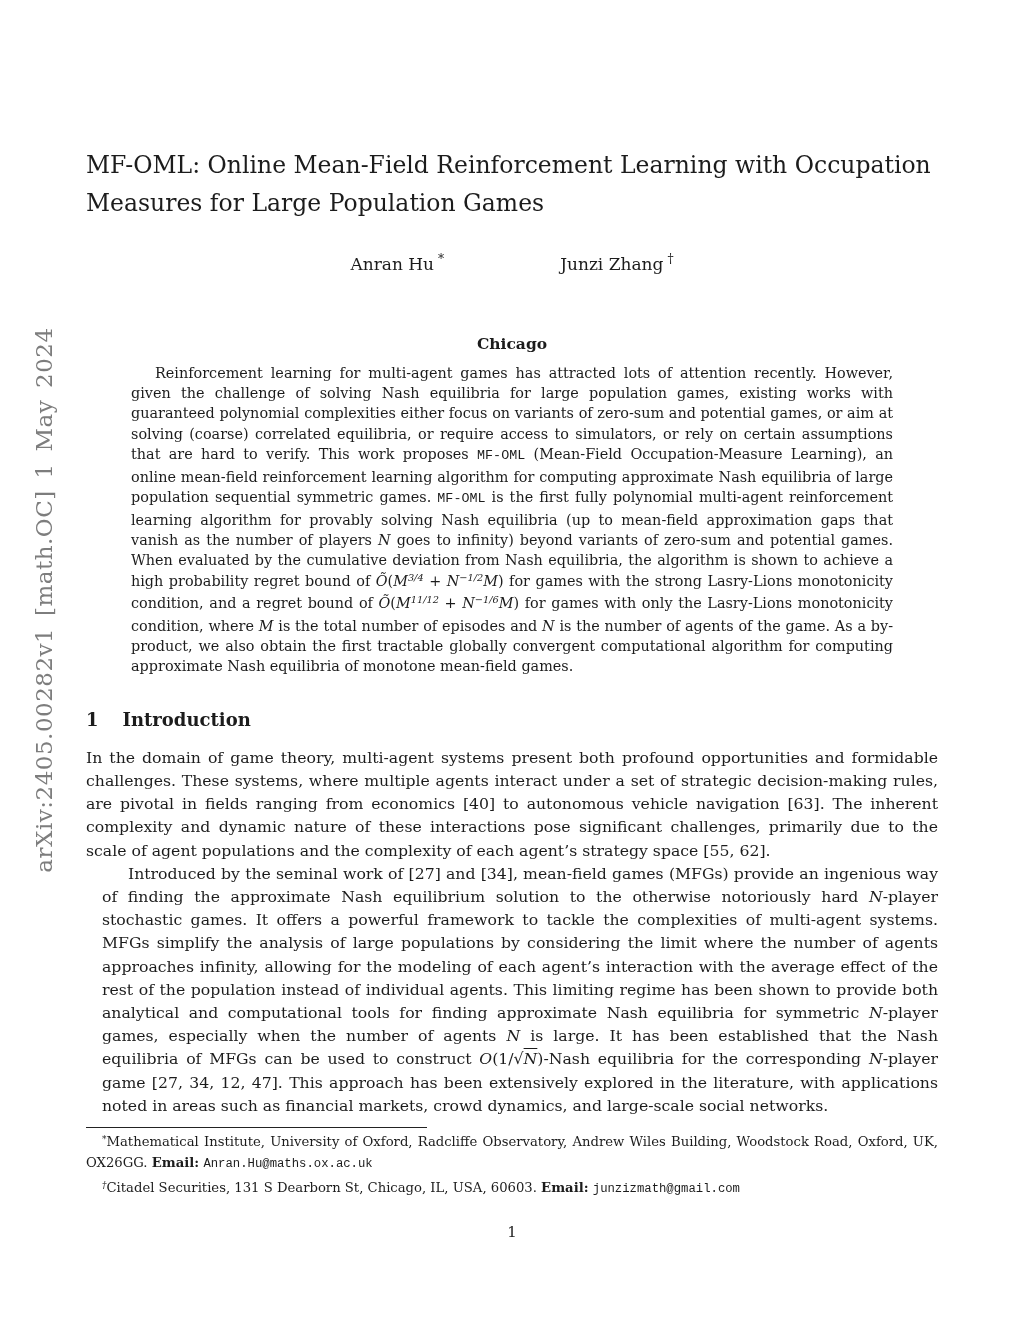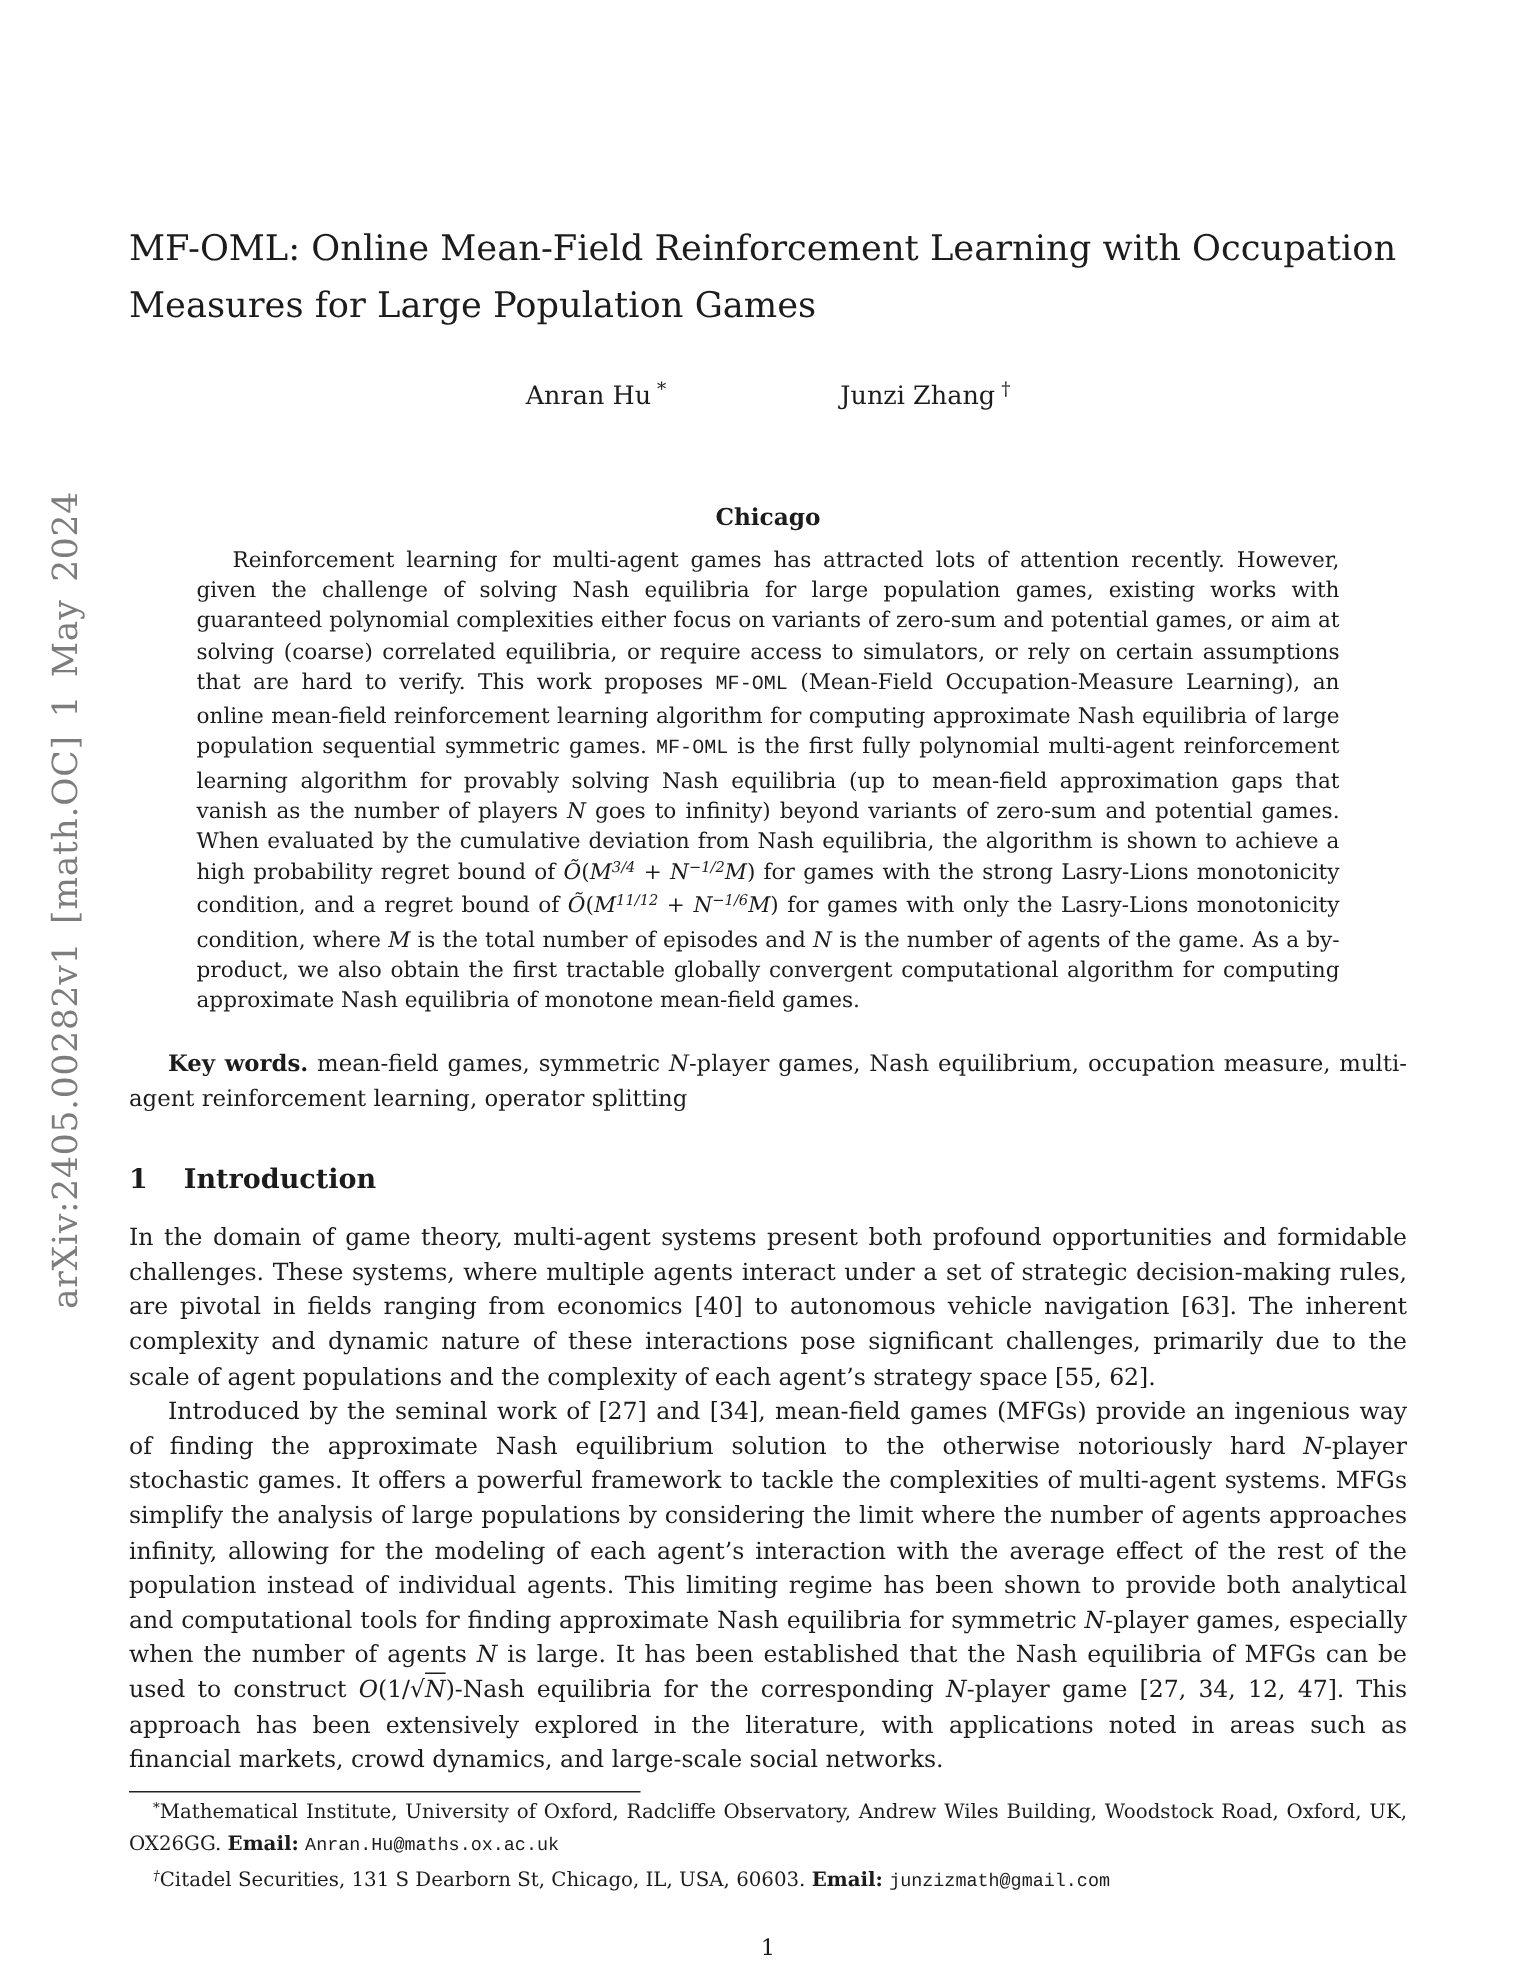--- a/index.html
+++ b/index.html
@@ -96,20 +96,21 @@
     line-height: 23.2px;
     text-align: justify;
     text-indent: 26px;
   }
   .body-par.no-indent {
     text-indent: 0;
     margin-top: 16px;
   }
   .body-par + .body-par {
     margin-top: 0;
+    margin-left: 16px;
   }
   .footnote-rule {
     margin-top: 10px;
     width: 341px;
     border-top: 1.6px solid #222222;
   }
   .footnote {
     margin: 4px 0 0 0;
     font-size: 13.2px;
     line-height: 19px;
@@ -144,21 +145,20 @@
     <div class="authors">
       <span class="author"><span>Anran Hu</span><sup>*</sup></span>
       <span class="author"><span>Junzi Zhang</span><sup>†</sup></span>
     </div>
 
     <section class="abstract">
       <div class="abstract-heading">Chicago</div>
       <p class="abstract-body"><span>Reinforcement learning for multi-agent games has attracted lots of attention recently. However, given the challenge of solving Nash equilibria for large population games, existing works with guaranteed polynomial complexities either focus on variants of zero-sum and potential games, or aim at solving (coarse) correlated equilibria, or require access to simulators, or rely on certain assumptions that are hard to verify. This work proposes </span><span class="rt-mono">MF-OML</span><span> (Mean-Field Occupation-Measure Learning), an online mean-field reinforcement learning algorithm for computing approximate Nash equilibria of large population sequential symmetric games. </span><span class="rt-mono">MF-OML</span><span> is the first fully polynomial multi-agent reinforcement learning algorithm for provably solving Nash equilibria (up to mean-field approximation gaps that vanish as the number of players </span><span class="rt-i">N</span><span> goes to infinity) beyond variants of zero-sum and potential games. When evaluated by the cumulative deviation from Nash equilibria, the algorithm is shown to achieve a high probability regret bound of </span><span class="rt-i">Õ</span><span>(</span><span class="rt-i">M</span><span class="rt-sup">3/4</span><span> + </span><span class="rt-i">N</span><span class="rt-sup">−1/2</span><span class="rt-i">M</span><span>) for games with the strong Lasry-Lions monotonicity condition, and a regret bound of </span><span class="rt-i">Õ</span><span>(</span><span class="rt-i">M</span><span class="rt-sup">11/12</span><span> + </span><span class="rt-i">N</span><span class="rt-sup">−1/6</span><span class="rt-i">M</span><span>) for games with only the Lasry-Lions monotonicity condition, where </span><span class="rt-i">M</span><span> is the total number of episodes and </span><span class="rt-i">N</span><span> is the number of agents of the game. As a by-product, we also obtain the first tractable globally convergent computational algorithm for computing approximate Nash equilibria of monotone mean-field games.</span></p>
     </section>
 
-    <p class="keywords"><span class="rt-b">Key words.</span><span> mean-field games, symmetric </span><span class="rt-i">N</span><span>-player games, Nash equilibrium, occupation measure, multi-agent reinforcement learning, operator splitting</span></p>
 
     <h2 class="section-heading">
       <span class="sec-num">1</span><span>Introduction</span>
     </h2>
 
     <p class="body-par no-indent"><span>In the domain of game theory, multi-agent systems present both profound opportunities and formidable challenges. These systems, where multiple agents interact under a set of strategic decision-making rules, are pivotal in fields ranging from economics [40] to autonomous vehicle navigation [63]. The inherent complexity and dynamic nature of these interactions pose significant challenges, primarily due to the scale of agent populations and the complexity of each agent’s strategy space [55, 62].</span></p>
     <p class="body-par"><span>Introduced by the seminal work of [27] and [34], mean-field games (MFGs) provide an ingenious way of finding the approximate Nash equilibrium solution to the otherwise notoriously hard </span><span class="rt-i">N</span><span>-player stochastic games. It offers a powerful framework to tackle the complexities of multi-agent systems. MFGs simplify the analysis of large populations by considering the limit where the number of agents approaches infinity, allowing for the modeling of each agent’s interaction with the average effect of the rest of the population instead of individual agents. This limiting regime has been shown to provide both analytical and computational tools for finding approximate Nash equilibria for symmetric </span><span class="rt-i">N</span><span>-player games, especially when the number of agents </span><span class="rt-i">N</span><span> is large. It has been established that the Nash equilibria of MFGs can be used to construct </span><span class="rt-i">O</span><span>(1/</span><span>√</span><span class="rt-io">N</span><span>)-Nash equilibria for the corresponding </span><span class="rt-i">N</span><span>-player game [27, 34, 12, 47]. This approach has been extensively explored in the literature, with applications noted in areas such as financial markets, crowd dynamics, and large-scale social networks.</span></p>
 
     <div class="footnote-rule"></div>
 

